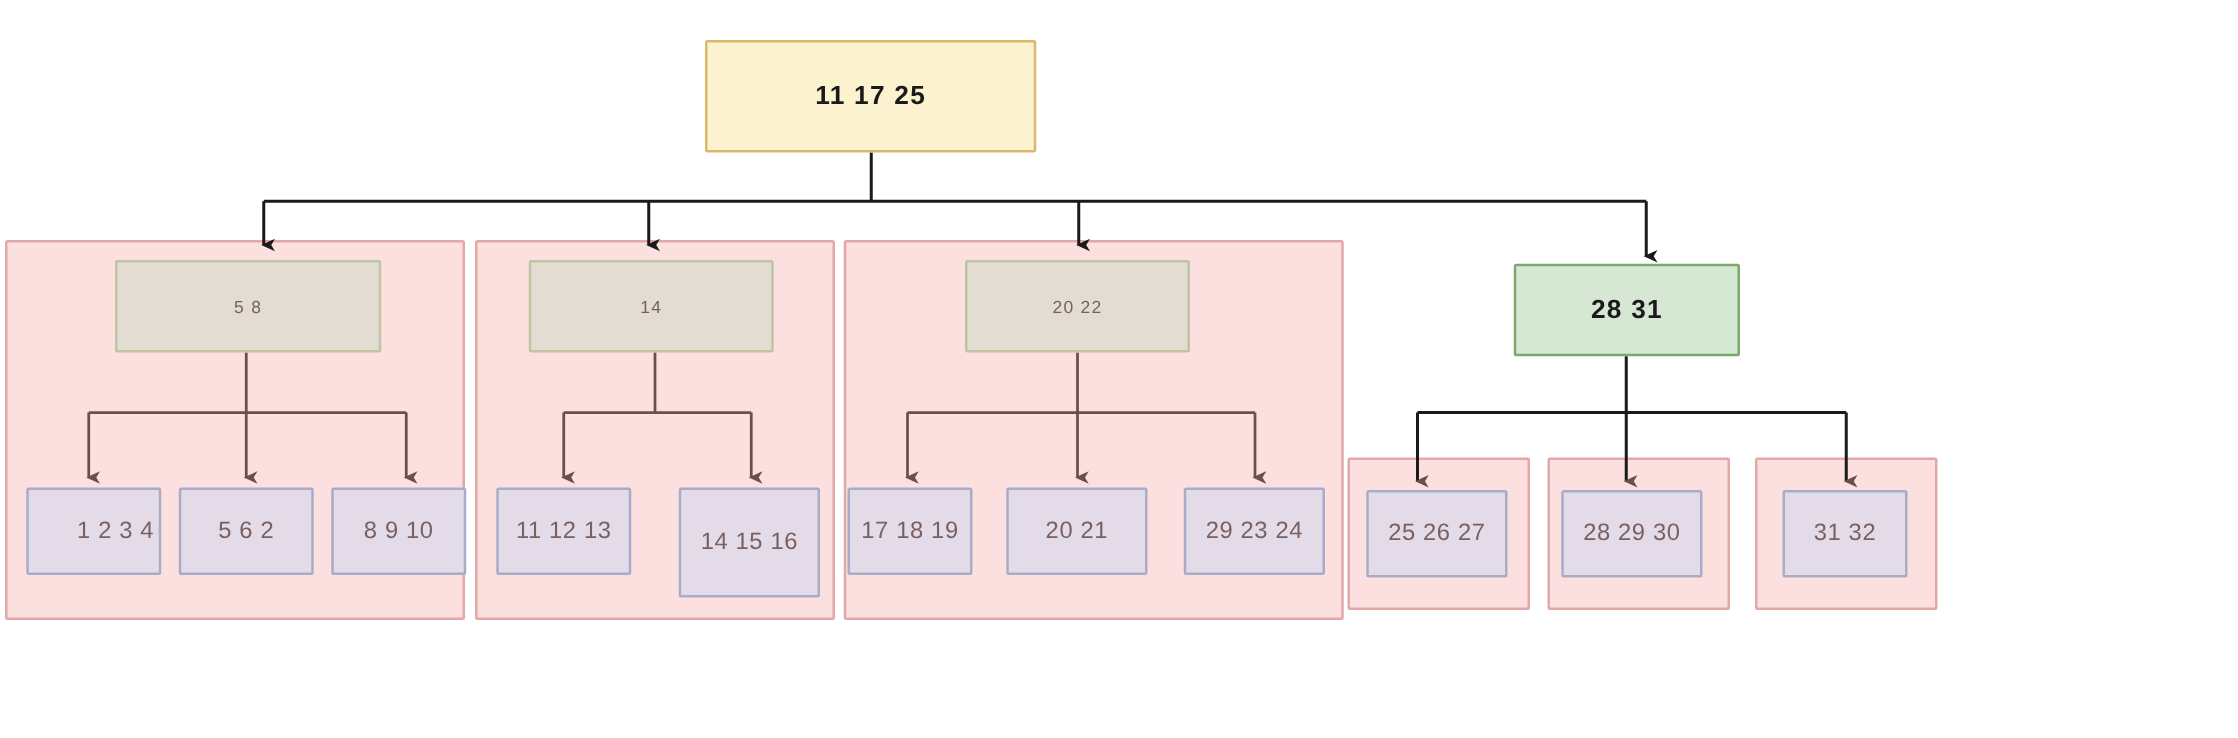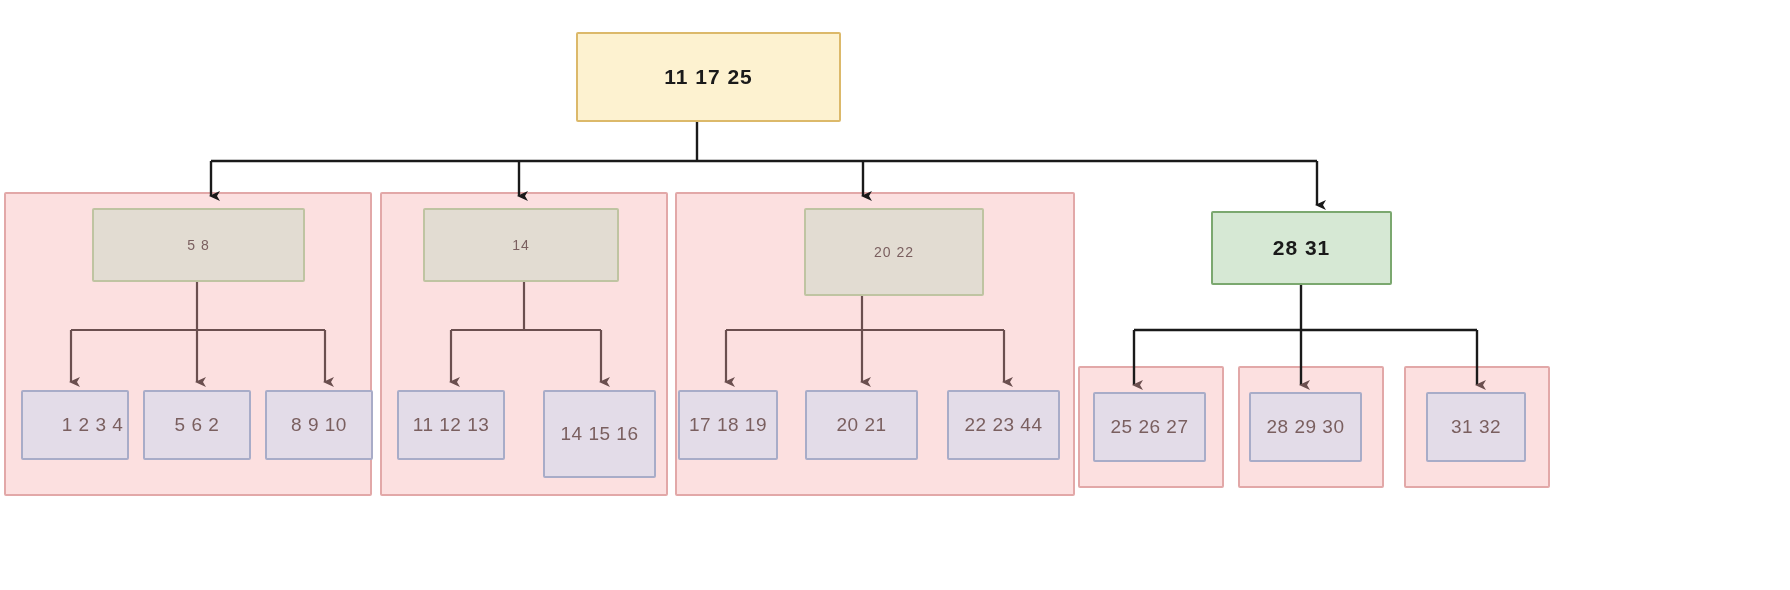--- a/index.html
+++ b/index.html
@@ -110,38 +110,38 @@
     <path d="M862,330 L862,382" stroke="#6b4f4f" stroke-width="2.2" fill="none" marker-end="url(#arrow-brown)"></path>
     <path d="M1004,330 L1004,382" stroke="#6b4f4f" stroke-width="2.2" fill="none" marker-end="url(#arrow-brown)"></path>
 
     <path d="M1301,285 L1301,330" stroke="#1a1a1a" stroke-width="2.4" fill="none"></path>
     <path d="M1134,330 L1477,330" stroke="#1a1a1a" stroke-width="2.4" fill="none"></path>
     <path d="M1134,330 L1134,385" stroke="#1a1a1a" stroke-width="2.4" fill="none" marker-end="url(#arrow-brown)"></path>
     <path d="M1301,330 L1301,385" stroke="#1a1a1a" stroke-width="2.4" fill="none" marker-end="url(#arrow-brown)"></path>
     <path d="M1477,330 L1477,385" stroke="#1a1a1a" stroke-width="2.4" fill="none" marker-end="url(#arrow-brown)"></path>
   </svg>
 
-  <div class="node root-node" style="left:564px;top:32px;width:265px;height:90px;margin-left:12px;">11 17 25</div>
+  <div class="node root-node" style="left:564px;top:32px;width:265px;height:90px;">11 17 25</div>
 
   <div class="node internal-node" style="left:92px;top:208px;width:213px;height:74px;">5  8</div>
 
   <div class="node internal-node" style="left:423px;top:208px;width:196px;height:74px;">14</div>
 
-  <div class="node internal-node" style="left:804px;top:208px;width:180px;height:88px;">20 22</div>
+  <div class="node internal-node" style="left:772px;top:208px;width:180px;height:74px;">20 22</div>
 
   <div class="node green-node" style="left:1211px;top:211px;width:181px;height:74px;">28  31</div>
 
   <div class="node leaf-node" style="left:21px;top:390px;width:108px;height:70px;padding-left:35px;">1 2 3 4</div>
   <div class="node leaf-node" style="left:143px;top:390px;width:108px;height:70px;">5 6 2</div>
   <div class="node leaf-node" style="left:265px;top:390px;width:108px;height:70px;">8 9 10</div>
 
   <div class="node leaf-node" style="left:397px;top:390px;width:108px;height:70px;">11 12 13</div>
   <div class="node leaf-node" style="left:543px;top:390px;width:113px;height:88px;">14 15 16</div>
 
   <div class="node leaf-node" style="left:678px;top:390px;width:100px;height:70px;">17 18 19</div>
   <div class="node leaf-node" style="left:805px;top:390px;width:113px;height:70px;">20 21</div>
-  <div class="node leaf-node" style="left:947px;top:390px;width:113px;height:70px;">22 23 44</div>
+  <div class="node leaf-node" style="left:947px;top:390px;width:113px;height:70px;">29 23 24</div>
 
   <div class="node leaf-node" style="left:1093px;top:392px;width:113px;height:70px;">25 26 27</div>
   <div class="node leaf-node" style="left:1249px;top:392px;width:113px;height:70px;">28 29 30</div>
   <div class="node leaf-node" style="left:1426px;top:392px;width:100px;height:70px;">31 32</div>
 
 </div>
 
 </body></html>

